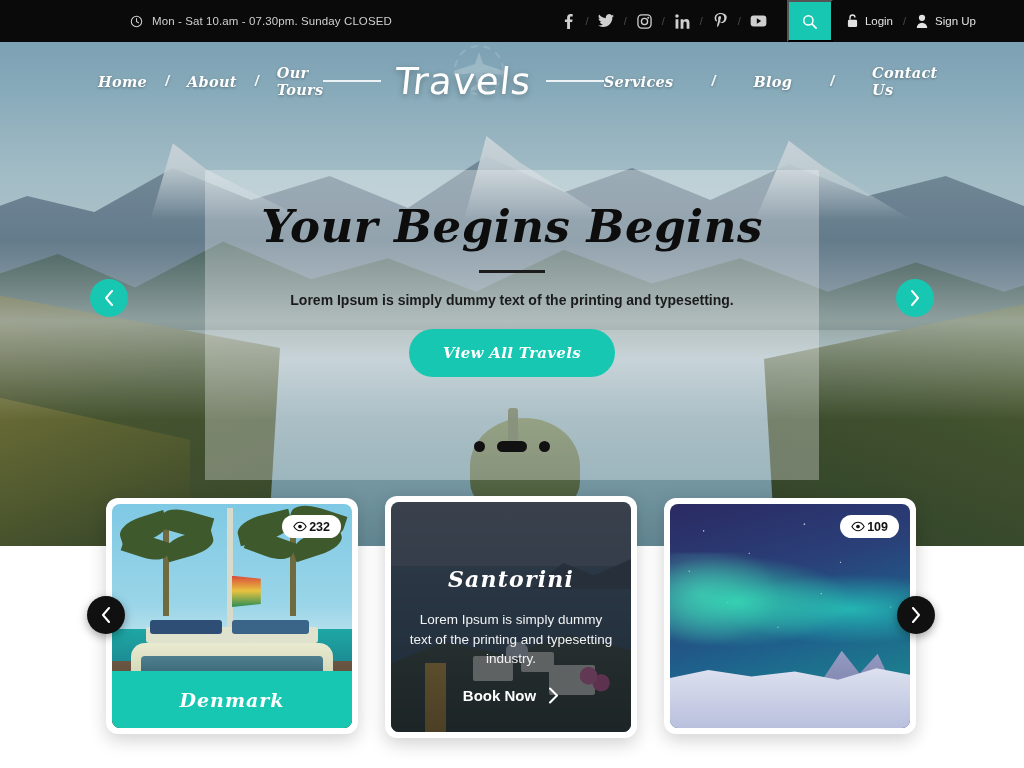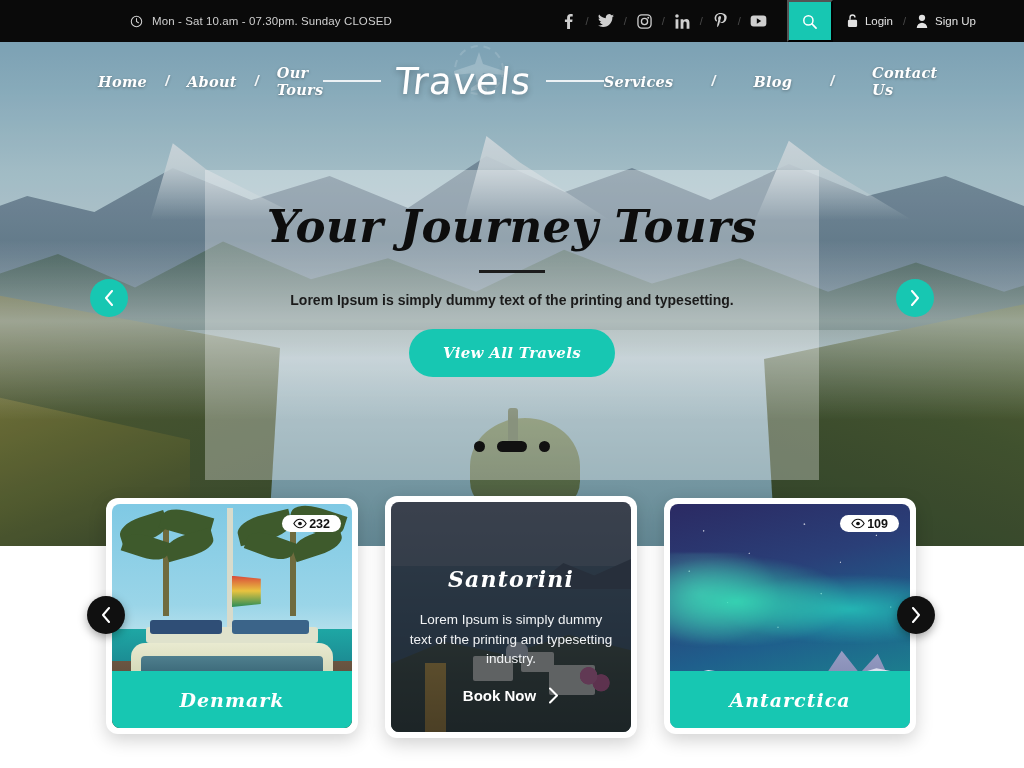--- a/index.html
+++ b/index.html
@@ -289,21 +289,21 @@
   .card-footer{
     position:absolute; left:0; right:0; bottom:0; height:57px;
     background:#17c7b2; display:flex; align-items:center; justify-content:center;
   }
   .card-footer-title{
     color:#ffffff; font-size:19px; font-weight:700; font-style:italic;
     font-family:"DejaVu Serif", serif; letter-spacing:1px;
   }
   .views-badge{
     position:absolute; top:11px; right:11px;
-    background:#ffffff; border-radius:14px; height:17px;
+    background:#ffffff; border-radius:14px; height:23px;
     display:flex; align-items:center; gap:2px; padding:0 11px;
     font-size:12.5px; font-weight:700; color:#111;
   }
   .eye-icon{ display:block; }
 
   
   .card-overlay{
     position:absolute; inset:0; background:rgba(18,24,34,.62);
     display:flex; flex-direction:column; align-items:center;
     padding:64px 18px 0; text-align:center;
@@ -345,21 +345,21 @@
     <div class="island"></div>
     <div class="island-spire"></div>
     <div class="forest-l"></div>
     <div class="forest-l2"></div>
     <div class="forest-r"></div>
     <div class="haze"></div>
     <div class="hero-dim"></div>
   </div>
 
   <div class="hero-panel">
-    <div class="hero-title">Your Journey Tours</div>
+    <div class="hero-title">Your Begins Begins</div>
     <div class="hero-rule"></div>
     <div class="hero-sub">Lorem Ipsum is simply dummy text of the printing and typesetting.</div>
     <button class="hero-cta">View All Travels</button>
 
     <div class="hero-dots">
       <span class="dot"></span>
       <span class="dot active"></span>
       <span class="dot"></span>
     </div>
   </div>
@@ -563,23 +563,20 @@
         <div class="a-peak"></div>
         <div class="a-snow"></div>
       </div>
       <div class="views-badge">
         <svg class="eye-icon" width="14" height="11" viewBox="0 0 16 11">
           <path d="M8 .7C3.8.7 1 5.5 1 5.5s2.8 4.8 7 4.8 7-4.8 7-4.8S12.2.7 8 .7z" fill="none" stroke="#111" stroke-width="1.3"></path>
           <circle cx="8" cy="5.5" r="2.1" fill="#111"></circle>
         </svg>
         <span>109</span>
       </div>
-      <div class="card-footer">
-        <span class="card-footer-title">Antarctica</span>
-      </div>
     </div>
   </div>
 
   <button class="card-arrow left">
     <svg width="10" height="16" viewBox="0 0 10 16">
       <path d="M8 1 L2 8 L8 15" fill="none" stroke="#fff" stroke-width="2" stroke-linecap="round" stroke-linejoin="round"></path>
     </svg>
   </button>
   <button class="card-arrow right">
     <svg width="10" height="16" viewBox="0 0 10 16">

